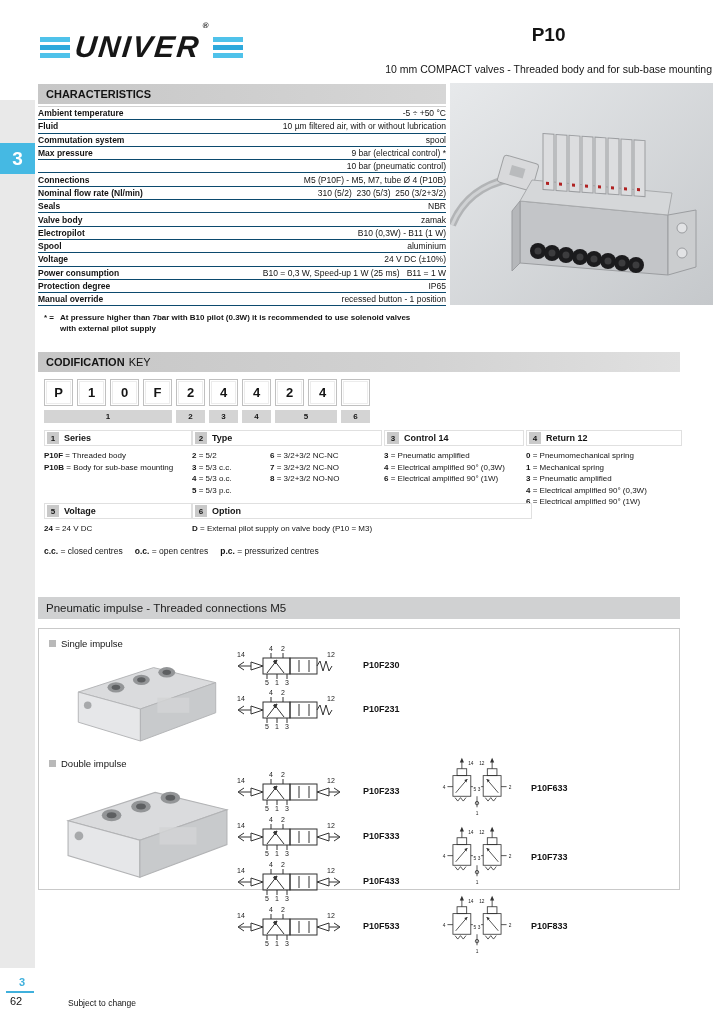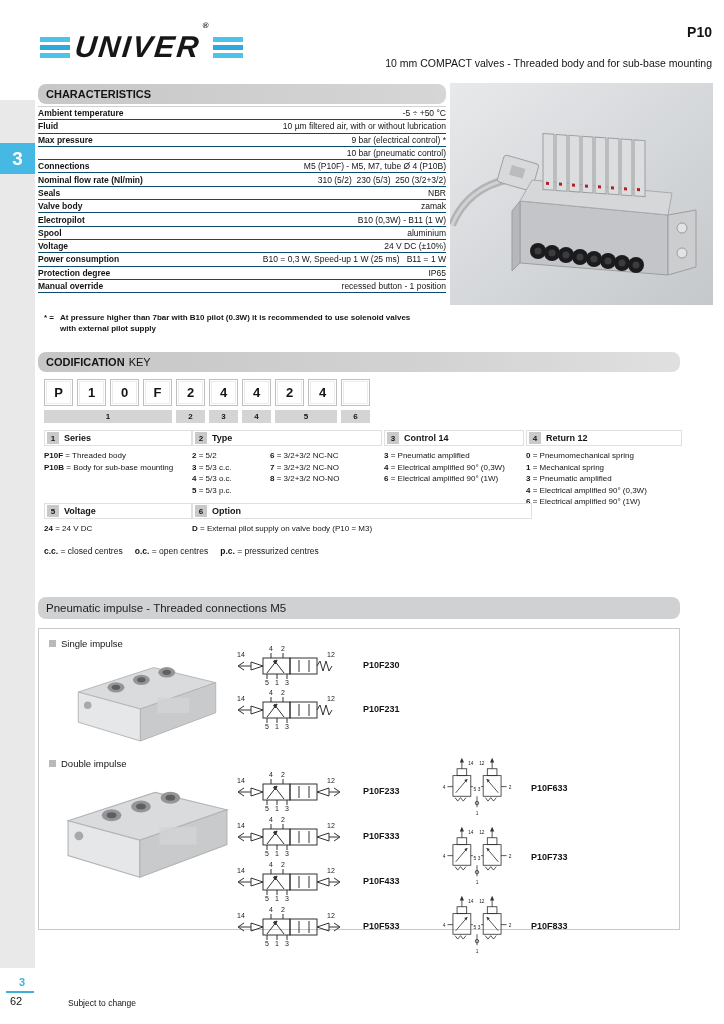--- a/index.html
+++ b/index.html
@@ -12,25 +12,25 @@
     font-size:19px; font-weight:bold; display:flex; align-items:center; justify-content:center; }
 
   
   .logo { position:absolute; left:40px; top:32px; display:flex; align-items:center; gap:5px; }
   .stripes { display:flex; flex-direction:column; gap:3px; }
   .stripes span { display:block; width:30px; height:5px; background:#4fc2ea; }
   .stripes span:nth-child(2) { background:#2ea9dc; }
   .logo-text { font-size:30px; font-weight:800; font-style:italic; letter-spacing:2px; color:#161616; line-height:1; transform:skewX(-6deg); }
   .logo-reg { font-size:8px; vertical-align:top; position:relative; top:-10px; }
   .head-right { position:absolute; right:12px; top:24px; text-align:right; }
-  .pcode { font-size:14px; font-weight:bold; }
+  .pcode { font-size:19px; font-weight:bold;text-align:center; }
   .sub { font-size:10.5px; margin-top:17px; line-height:13px; }
 
   
-  .bar { position:absolute; left:38px; height:20px; display:flex; align-items:center; padding-left:8px;border-radius:8px; }
+  .bar { position:absolute; left:38px; height:20px; display:flex; align-items:center; padding-left:8px; }
   .char-bar { top:84px; width:408px; font-weight:bold; font-size:11px; background:linear-gradient(to right,#c7c7c7,#d6d6d6); }
   .cod-bar { top:352px; width:642px; font-size:11px; background:linear-gradient(to right,#c6c6c6 0%,#d2d2d2 60%,#e0e0e0 100%); }
   .cod-bar b { margin-right:4px; }
   .imp-bar { top:597px; width:642px; height:22px; font-size:11.5px; background:#d0d1d2; color:#1c1c1c; }
 
   
   .char-table { position:absolute; left:38px; top:106px; width:408px; border-top:1px solid #d2d2d2; }
   .crow { display:flex; justify-content:space-between; align-items:center; height:13.3px; border-bottom:1px solid #0c4a6e; font-size:8.5px; }
   .clbl { font-weight:bold; white-space:nowrap; }
   .cval { text-align:right; white-space:nowrap; }
@@ -56,21 +56,21 @@
   .lg2 { left:192px; top:430px; width:190px; }
   .lg3 { left:384px; top:430px; width:140px; }
   .lg4 { left:526px; top:430px; width:156px; }
   .lg5 { left:44px; top:503px; width:148px; }
   .lg6 { left:192px; top:503px; width:340px; }
   .subcols { display:flex; gap:4px; }
   .subcols > div:first-child { width:74px; }
   .abbrev { position:absolute; left:44px; top:546px; font-size:8.5px; display:flex; gap:12px; }
 
   
-  .imp-box { position:absolute; left:38px; top:628px; width:642px; height:302px; border:1px solid #c9c9c9; background:#fff; }
+  .imp-box { position:absolute; left:38px; top:628px; width:642px; height:262px; border:1px solid #c9c9c9; background:#fff; }
   .imp-label { position:absolute; font-size:9.5px; display:flex; align-items:center; gap:5px; }
   .imp-label .sq { width:7px; height:7px; background:#b9b9b9; }
   .lbl-single { left:10px; top:9px; }
   .lbl-double { left:10px; top:129px; }
   .vphoto1 { position:absolute; left:28px; top:26px; }
   .vphoto2 { position:absolute; left:16px; top:150px; }
   .sch-single { position:absolute; left:188px; top:16px; display:flex; flex-direction:column; gap:4px; }
   .sch-dleft { position:absolute; left:188px; top:142px; display:flex; flex-direction:column; gap:5px; }
   .sch-dright { position:absolute; left:398px; top:126px; display:flex; flex-direction:column; gap:3px; }
   .schrow { display:flex; align-items:center; gap:14px; }
@@ -113,20 +113,24 @@
       <span>CHARACTERISTICS</span>
     </div>
   <div class="char-table" id="charTable">
       <div class="crow">
         <span class="clbl">Ambient temperature</span>
         <span class="cval">-5 ÷ +50 °C</span>
       </div>
       <div class="crow">
         <span class="clbl">Fluid</span>
         <span class="cval">10 µm filtered air, with or without lubrication</span>
+      </div>
+      <div class="crow">
+        <span class="clbl">Commutation system</span>
+        <span class="cval">spool</span>
       </div>
       <div class="crow">
         <span class="clbl">Max pressure</span>
         <span class="cval">9 bar (electrical control) *</span>
       </div>
       <div class="crow">
         <span class="clbl"></span>
         <span class="cval">10 bar (pneumatic control)</span>
       </div>
       <div class="crow">

